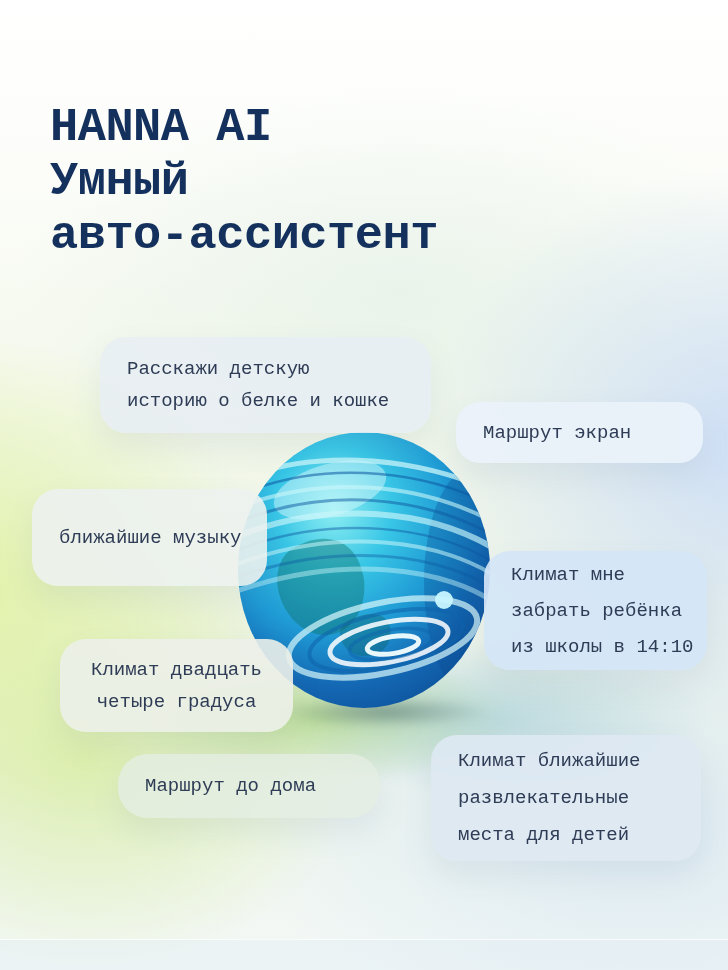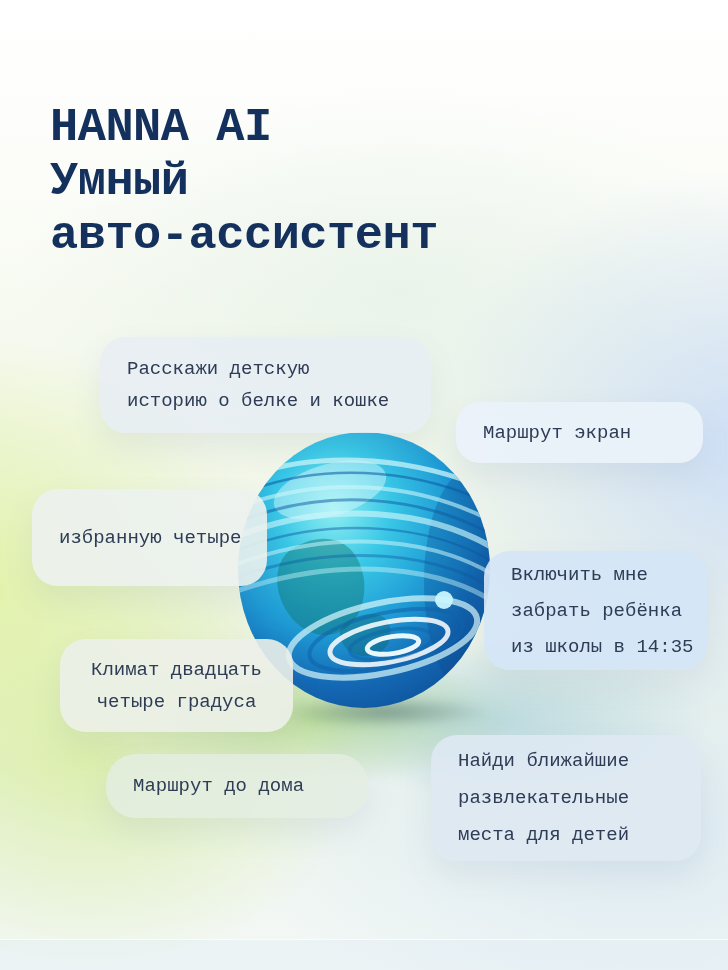--- a/index.html
+++ b/index.html
@@ -42,21 +42,21 @@
     padding:0 27px; box-sizing:border-box;
     box-shadow:0 14px 30px rgba(90,120,150,0.10);
   }
   .chip span { display:block; white-space:nowrap; }
 
   .chip-story    { left:100px; top:337px; width:331px; height:96px;  background:rgba(231,238,243,0.88); }
   .chip-screen   { left:456px; top:402px; width:247px; height:61px;  background:rgba(234,242,250,0.92); border-radius:24px; }
   .chip-music    { left:32px;  top:489px; width:235px; height:97px;  background:rgba(236,242,238,0.90); }
   .chip-reminder { left:484px; top:551px; width:223px; height:119px; background:rgba(212,229,246,0.93); line-height:36px; }
   .chip-climate  { left:60px;  top:639px; width:233px; height:93px;  background:rgba(236,240,233,0.90);align-items:center; }
-  .chip-route    { left:106px; top:754px; width:262px; height:64px;  background:rgba(227,237,226,0.82); border-radius:30px; }
+  .chip-route    { left:118px; top:754px; width:262px; height:64px;  background:rgba(227,237,226,0.82); border-radius:30px; }
   .chip-places   { left:431px; top:735px; width:270px; height:126px; background:rgba(221,232,242,0.92); line-height:37px; }
 
   .bottom-band {
     position:absolute; left:0; bottom:0; width:100%; height:30px; z-index:0;
     background:rgba(227,238,245,0.45);
     border-top:1px solid rgba(255,255,255,0.75);
   }
 </style>
 </head>
 <body>
@@ -113,39 +113,39 @@
   <div class="chip chip-story">
     <span>Расскажи детскую</span>
     <span>историю о белке и кошке</span>
   </div>
 
   <div class="chip chip-screen">
     <span>Маршрут экран</span>
   </div>
 
   <div class="chip chip-music">
-    <span>избранную четыре</span>
+    <span>ближайшие музыку</span>
   </div>
 
   <div class="chip chip-reminder">
-    <span>Включить мне</span>
+    <span>Климат мне</span>
     <span>забрать ребёнка</span>
-    <span>из школы в 14:35</span>
+    <span>из школы в 14:10</span>
   </div>
 
   <div class="chip chip-climate">
     <span>Климат двадцать</span>
     <span>четыре градуса</span>
   </div>
 
   <div class="chip chip-route">
     <span>Маршрут до дома</span>
   </div>
 
   <div class="chip chip-places">
-    <span>Найди ближайшие</span>
+    <span>Климат ближайшие</span>
     <span>развлекательные</span>
     <span>места для детей</span>
   </div>
 
   <div class="bottom-band"></div>
 
 </div>
 
 </body></html>

